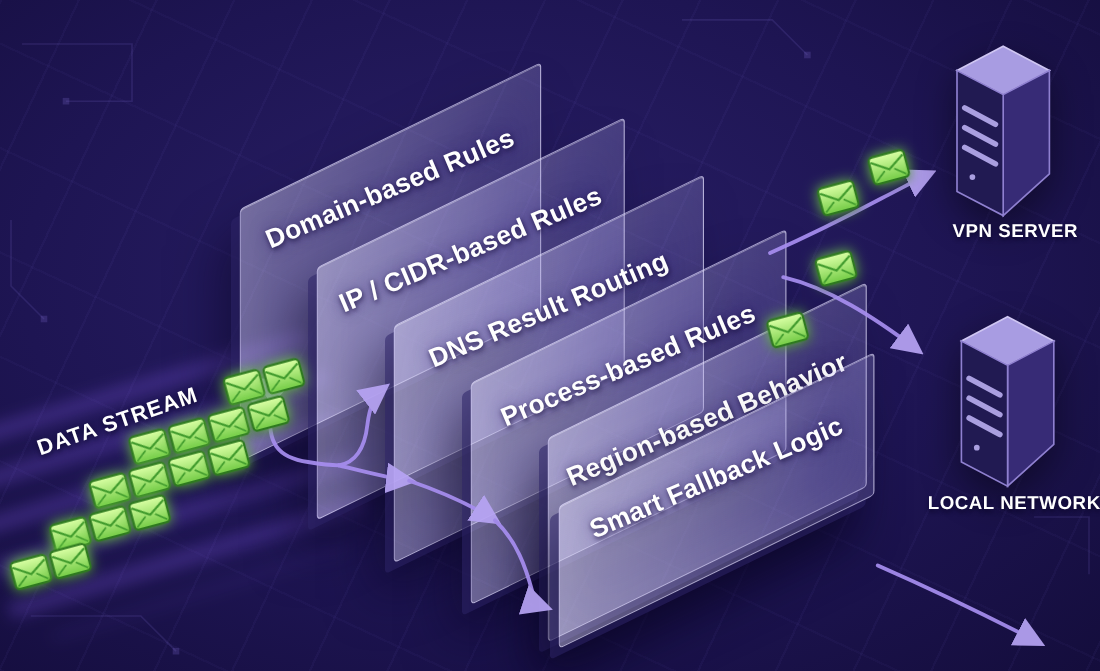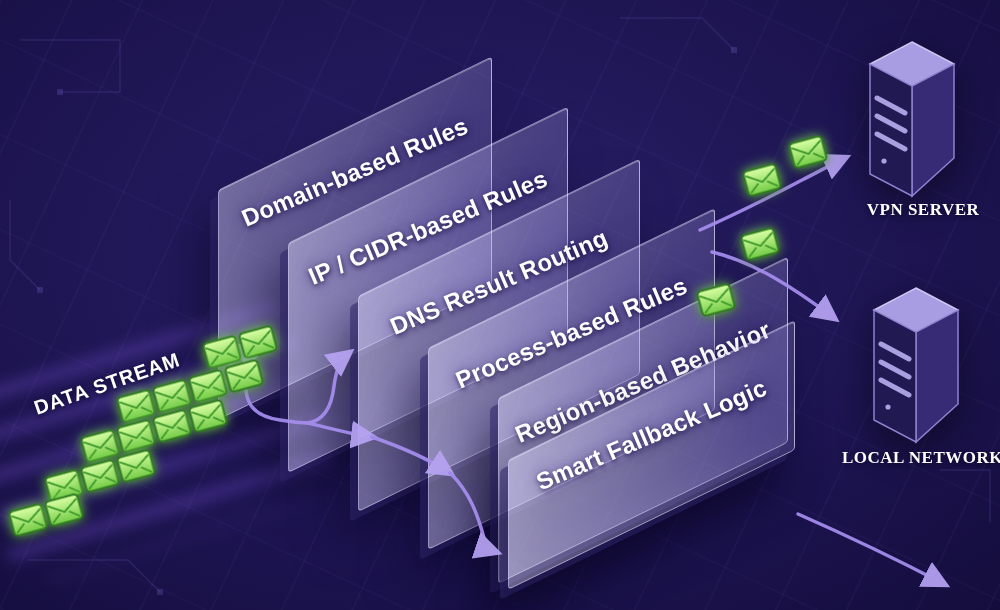--- a/index.html
+++ b/index.html
@@ -54,21 +54,20 @@
     position:absolute;left:30px;top:368px;width:180px;
     transform:rotate(-19deg);
     color:#ffffff;font-weight:700;font-size:20px;letter-spacing:1px;white-space:nowrap;
     text-shadow:0 2px 5px rgba(10,5,40,0.8);
   }
   .tower{position:absolute;width:100px;height:160px;filter:drop-shadow(0 12px 18px rgba(0,0,0,0.45));}
   .endpoint-label{
     position:absolute;color:#ffffff;font-weight:700;font-size:17px;
     letter-spacing:0.5px;text-align:center;white-space:nowrap;
     text-shadow:0 2px 4px rgba(10,5,40,0.8);
-    font-family:Liberation Serif, serif;
   }
 </style>
 </head>
 <body>
 
 <div class="scene">
 
   <div class="bg-pattern"></div>
 
   <svg width="0" height="0" style="position:absolute">

